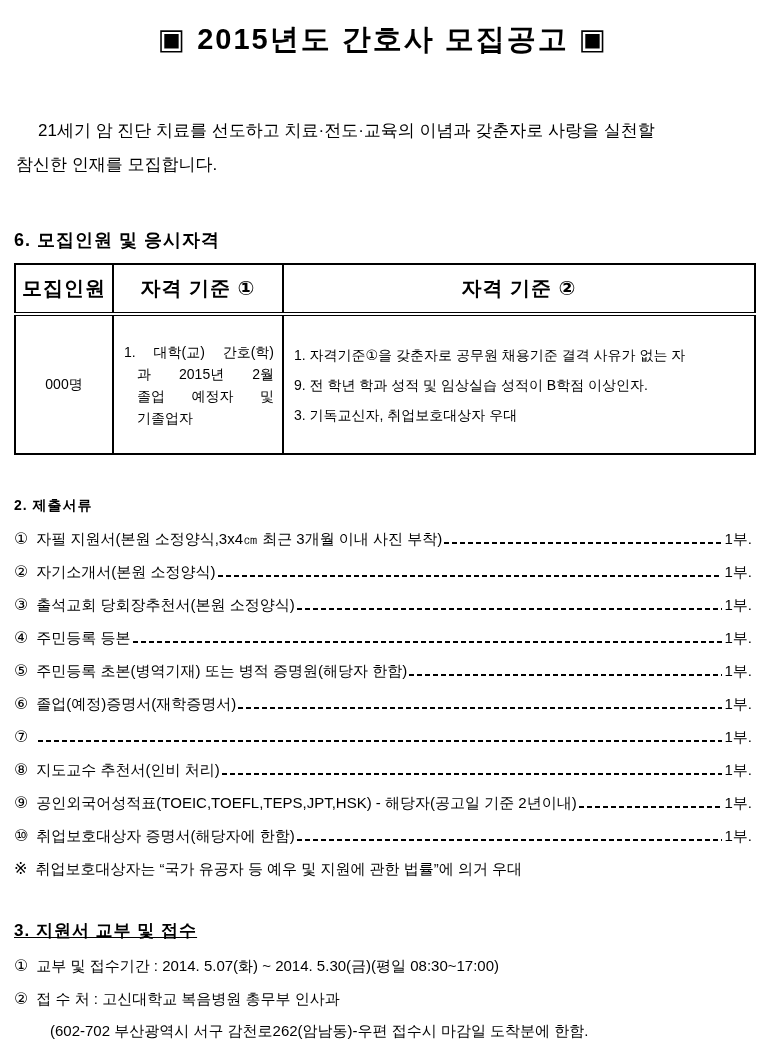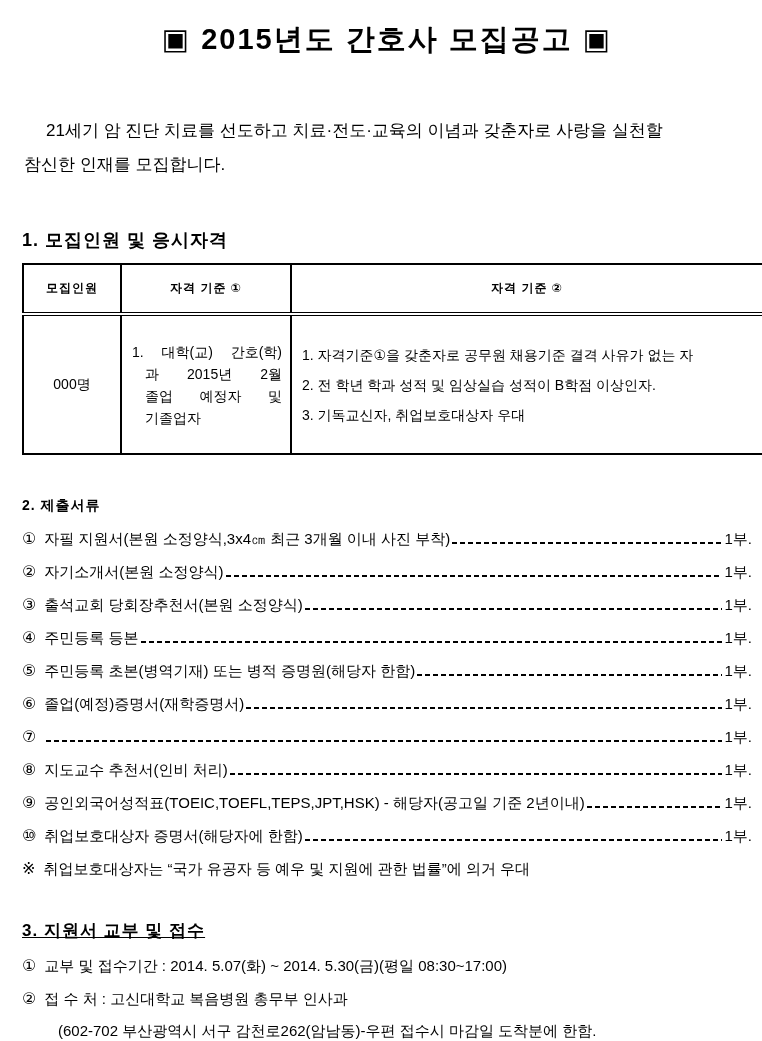--- a/index.html
+++ b/index.html
@@ -2,40 +2,40 @@
 <html><head>
 <meta charset="utf-8">
 <style>
   * { margin: 0; padding: 0; box-sizing: border-box; }
   html, body { background: #ffffff; }
   body {
     width: 762px; height: 1041px;
     font-family: "Liberation Sans", "DejaVu Sans", sans-serif;
     color: #000; overflow: hidden;
   }
-  .page { width: 762px; height: 1041px; padding: 16px 10px 0 22px; position: relative; }
+  .page { width: 762px; height: 1041px; padding: 16px 10px 0 14px; position: relative; }
 
   .doc-title {
     text-align: center; font-size: 29px; font-weight: bold;
     letter-spacing: 2px; margin-top: 4px;
   }
 
   .intro { margin-top: 54px; font-size: 17px; line-height: 34px; padding: 0 2px; }
   .intro .line1 { text-indent: 22px; }
 
   .sec-heading { font-size: 18px; font-weight: bold; letter-spacing: 1px; }
   .sec1-heading { margin-top: 46px; }
 
   table.recruit {
     border-collapse: collapse; margin-top: 11px;
     width: 742px; table-layout: fixed;
   }
   table.recruit th, table.recruit td { border: 2px solid #000; }
   table.recruit th {
-    height: 50px; font-size: 12px; font-weight: bold;
+    height: 50px; font-size: 20px; font-weight: bold;
     text-align: center; vertical-align: middle;
     border-bottom: 4px double #000; letter-spacing: 1px;
   }
   table.recruit td { height: 140px; vertical-align: middle; font-size: 14px; }
   .col1 { width: 98px; }
   .col2 { width: 170px; }
   td.count-cell { text-align: center; }
   td.crit1-cell { padding: 0 8px 0 10px; line-height: 22px; }
   td.crit1-cell .jline { text-align: justify; text-align-last: justify; }
   td.crit1-cell .indent { padding-left: 13px; }
@@ -69,21 +69,21 @@
 
 <div class="page">
 
   <div class="doc-title">▣ 2015년도 간호사 모집공고 ▣</div>
 
   <div class="intro">
     <div class="line1">21세기 암 진단 치료를 선도하고 치료·전도·교육의 이념과 갖춘자로 사랑을 실천할</div>
     <div class="line2">참신한 인재를 모집합니다.</div>
   </div>
 
-  <div class="sec-heading sec1-heading">1. 모집인원 및 응시자격</div>
+  <div class="sec-heading sec1-heading">6. 모집인원 및 응시자격</div>
 
   <table class="recruit">
     <colgroup>
         <col class="col1">
         <col class="col2">
         <col>
       </colgroup>
     <tbody>
         <tr>
       <th>모집인원</th>
@@ -93,21 +93,21 @@
     <tr>
       <td class="count-cell">000명</td>
       <td class="crit1-cell">
         <div class="jline">1. 대학(교) 간호(학)</div>
         <div class="jline indent">과  2015년  2월</div>
         <div class="jline indent">졸업  예정자  및</div>
         <div class="bold-line">기졸업자</div>
       </td>
       <td class="crit2-cell">
         <div>1.  자격기준①을 갖춘자로 공무원 채용기준 결격 사유가 없는 자</div>
-        <div>2. 전 학년 학과 성적 및 임상실습 성적이 B학점 이상인자.</div>
+        <div>9. 전 학년 학과 성적 및 임상실습 성적이 B학점 이상인자.</div>
         <div>3. 기독교신자, 취업보호대상자 우대</div>
       </td>
     </tr>
   </tbody>
     </table>
 
   <div class="sec-heading sec2-heading">2. 제출서류</div>
 
   <ul class="doc-list">
     <li class="doc-item">

